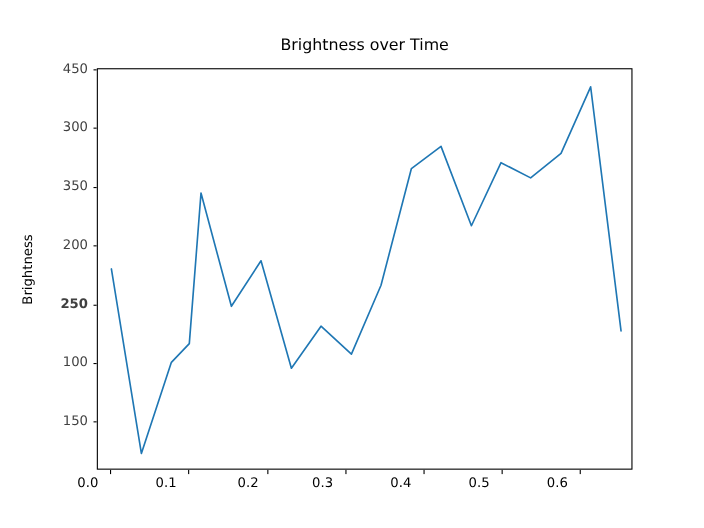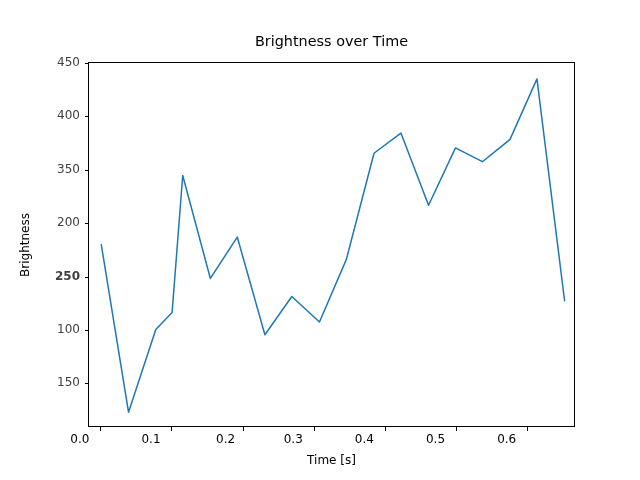--- a/index.html
+++ b/index.html
@@ -110,21 +110,20 @@
 </style>
 </head>
 <body>
 
 <div id="figure">
 
   <div id="chart-title">Brightness over Time</div>
 
   <div id="ylabel">Brightness</div>
 
-  <div id="xlabel">Time [s]</div>
 
   <div id="tick-layer">
       <div class="xtick-mark" style="left: 100.307px;"></div>
       <div class="xtick-label" style="left: 100.307px;">0.0</div>
       <div class="xtick-mark" style="left: 171.443px;"></div>
       <div class="xtick-label" style="left: 171.443px;">0.1</div>
       <div class="xtick-mark" style="left: 242.579px;"></div>
       <div class="xtick-label" style="left: 246px;">0.2</div>
       <div class="xtick-mark" style="left: 313.716px;"></div>
       <div class="xtick-label" style="left: 313.716px;">0.3</div>
@@ -138,21 +137,21 @@
       <div class="ytick-label" style="top: 383.243px;">150</div>
       <div class="ytick-mark" style="top: 329.88px;"></div>
       <div class="ytick-label" style="top: 329.88px;">100</div>
       <div class="ytick-mark" style="top: 276.518px;"></div>
       <div class="ytick-label" style="top: 276.518px; font-weight: bold;">250</div>
       <div class="ytick-mark" style="top: 223.155px;"></div>
       <div class="ytick-label" style="top: 223.155px;">200</div>
       <div class="ytick-mark" style="top: 169.792px;"></div>
       <div class="ytick-label" style="top: 169.792px;">350</div>
       <div class="ytick-mark" style="top: 116.43px;"></div>
-      <div class="ytick-label" style="top: 116.43px;">400</div>
+      <div class="ytick-label" style="top: 116.43px;">300</div>
       <div class="ytick-mark" style="top: 63.0673px;"></div>
       <div class="ytick-label" style="top: 63.0673px;">450</div>
     </div>
 
   <div id="axes">
     <svg id="plot-svg" viewBox="0 0 487 365" preserveAspectRatio="none">
       <polyline id="series-0" fill="none" stroke="#1f77b4" stroke-width="1.5" stroke-linejoin="round" stroke-linecap="round" points="12.31,182.50 39.69,351.13 67.08,267.88 83.44,250.80 94.11,113.13 121.86,216.65 148.89,175.03 176.63,273.22 203.66,234.80 231.41,260.41 258.44,197.44 286.18,90.72 313.21,70.44 340.96,143.01 367.99,85.38 395.02,99.25 422.76,76.84 449.80,16.01 477.54,239.06"></polyline>
     </svg>
   </div>
 

